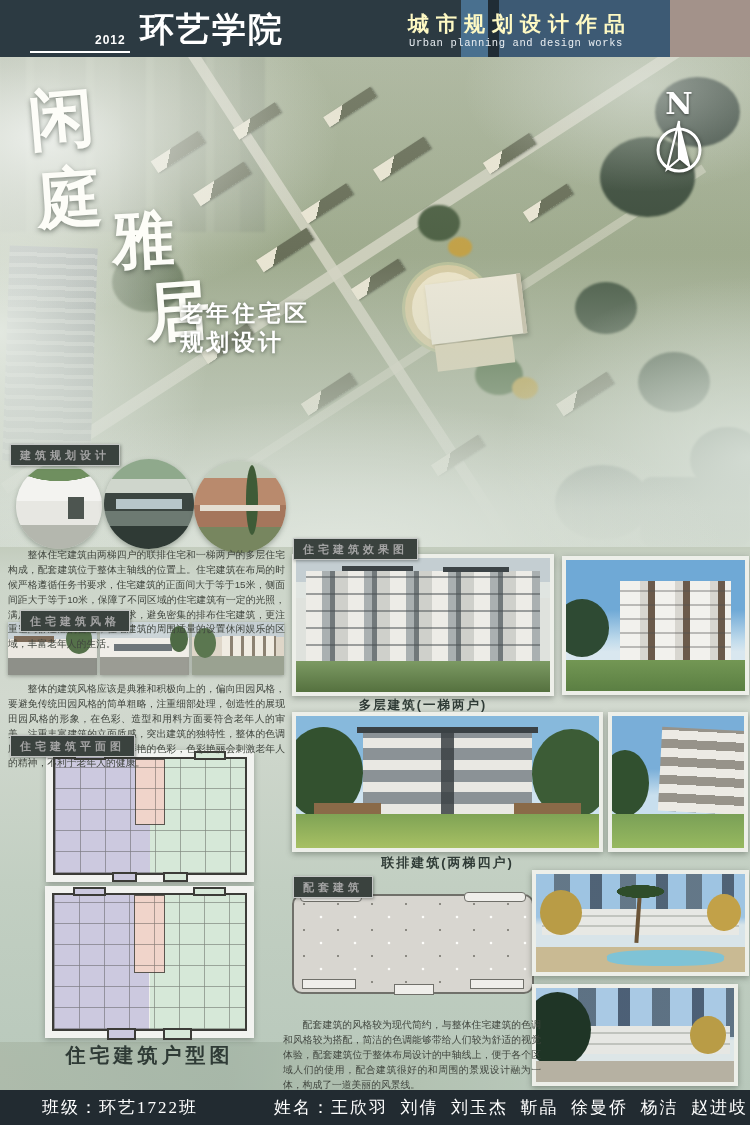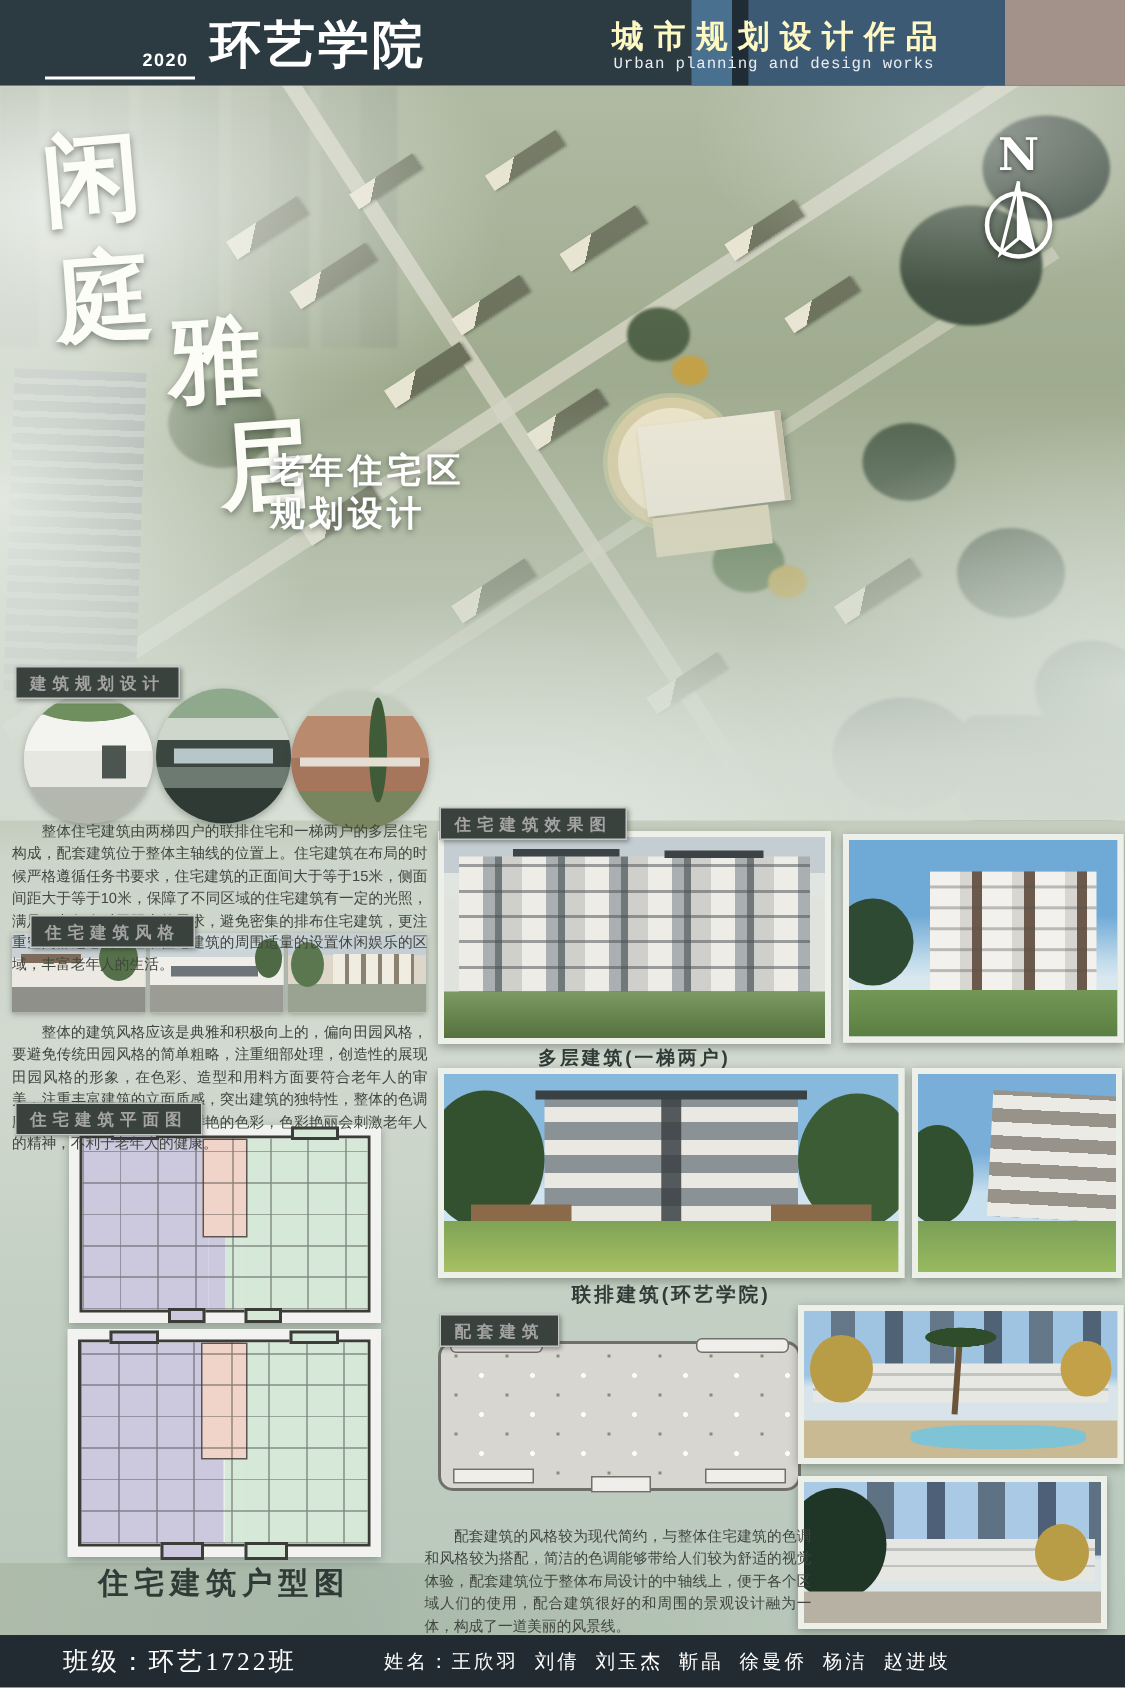--- a/index.html
+++ b/index.html
@@ -77,29 +77,29 @@
   .layer{position:absolute;}
   
   .aplan{position:absolute;background:#d8d6d0;border:2px solid #70706a;border-radius:10px;z-index:11;
     background-image:radial-gradient(circle 1.6px,#fdfdfa 92%,transparent),radial-gradient(circle 1.3px,rgba(120,118,110,.8) 92%,transparent);
     background-size:34px 26px,34px 26px;background-position:10px 8px,27px 21px;}
   .aplan .trim{position:absolute;background:#efeeea;border:1.5px solid #70706a;}
   
   .ftr{position:absolute;left:0;top:1090px;width:750px;height:35px;background:#222b31;z-index:40;
     display:flex;align-items:center;color:#fff;font-family:"Liberation Serif",serif;}
   .ftr .cls{margin-left:42px;font-size:17px;letter-spacing:2px;white-space:pre;}
-  .ftr .nms{margin-left:58px;font-size:13px;letter-spacing:2px;white-space:pre;}
+  .ftr .nms{margin-left:76px;font-size:17px;letter-spacing:2px;white-space:pre;}
 </style>
 </head>
 <body>
 
 <div class="poster">
 
   <div class="hdr">
-    <span class="hdr-year">2020</span>
+    <span class="hdr-year">2012</span>
     <div class="hdr-underline"></div>
     <span class="hdr-college">环艺学院</span>
     <div class="hdr-stripe1"></div>
     <div class="hdr-stripe2"></div>
     <div class="hdr-panel"></div>
     <span class="hdr-cn">城市规划设计作品</span>
     <span class="hdr-en">Urban planning and design works</span>
     <div class="hdr-taupe"></div>
   </div>
 
@@ -263,21 +263,21 @@
       <div class="layer" style="left:22%;top:12%;width:56%;height:62%;
         background:linear-gradient(90deg,transparent 0 46%,rgba(58,64,68,.85) 46% 54%,transparent 54%),
                    repeating-linear-gradient(0deg,#e9e8e3 0 10px,#8b9296 10px 22px);"></div>
       <div class="layer" style="left:20%;top:8%;width:60%;height:6px;background:#3a4144;"></div>
       <div class="layer" style="left:-4%;top:8%;width:26%;height:70%;border-radius:50%;background:#33512f;"></div>
       <div class="layer" style="right:-4%;top:10%;width:26%;height:68%;border-radius:50%;background:#3c5c36;"></div>
       <div class="layer" style="left:6%;top:66%;width:22%;height:10%;background:#8a6a48;"></div>
       <div class="layer" style="right:6%;top:66%;width:22%;height:10%;background:#8a6a48;"></div>
       <div class="layer" style="left:0;bottom:0;width:100%;height:26%;background:linear-gradient(180deg,#7fa355,#a7c063);"></div>
     </div>
-    <div class="cap" style="left:292px;top:797px;width:311px;font-size:13px;letter-spacing:2px;">联排建筑(环艺学院)</div>
+    <div class="cap" style="left:292px;top:797px;width:311px;font-size:13px;letter-spacing:2px;">联排建筑(两梯四户)</div>
 
     <div class="rframe" style="left:608px;top:655px;width:140px;height:140px;
       background:linear-gradient(180deg,#79aed8 0 40%,#c8dfee 60%);">
       <div class="layer" style="left:36%;top:10%;width:70%;height:64%;
         background:repeating-linear-gradient(0deg,#eceae4 0 9px,#97938a 9px 18px);transform:rotate(3deg);"></div>
       <div class="layer" style="left:-8%;top:26%;width:36%;height:50%;border-radius:50%;background:#31502f;"></div>
       <div class="layer" style="left:0;bottom:0;width:100%;height:26%;background:linear-gradient(180deg,#7aa057,#97b95f);"></div>
     </div>
 
     <div class="sec-label" style="left:293px;top:819px;">配套建筑</div>

